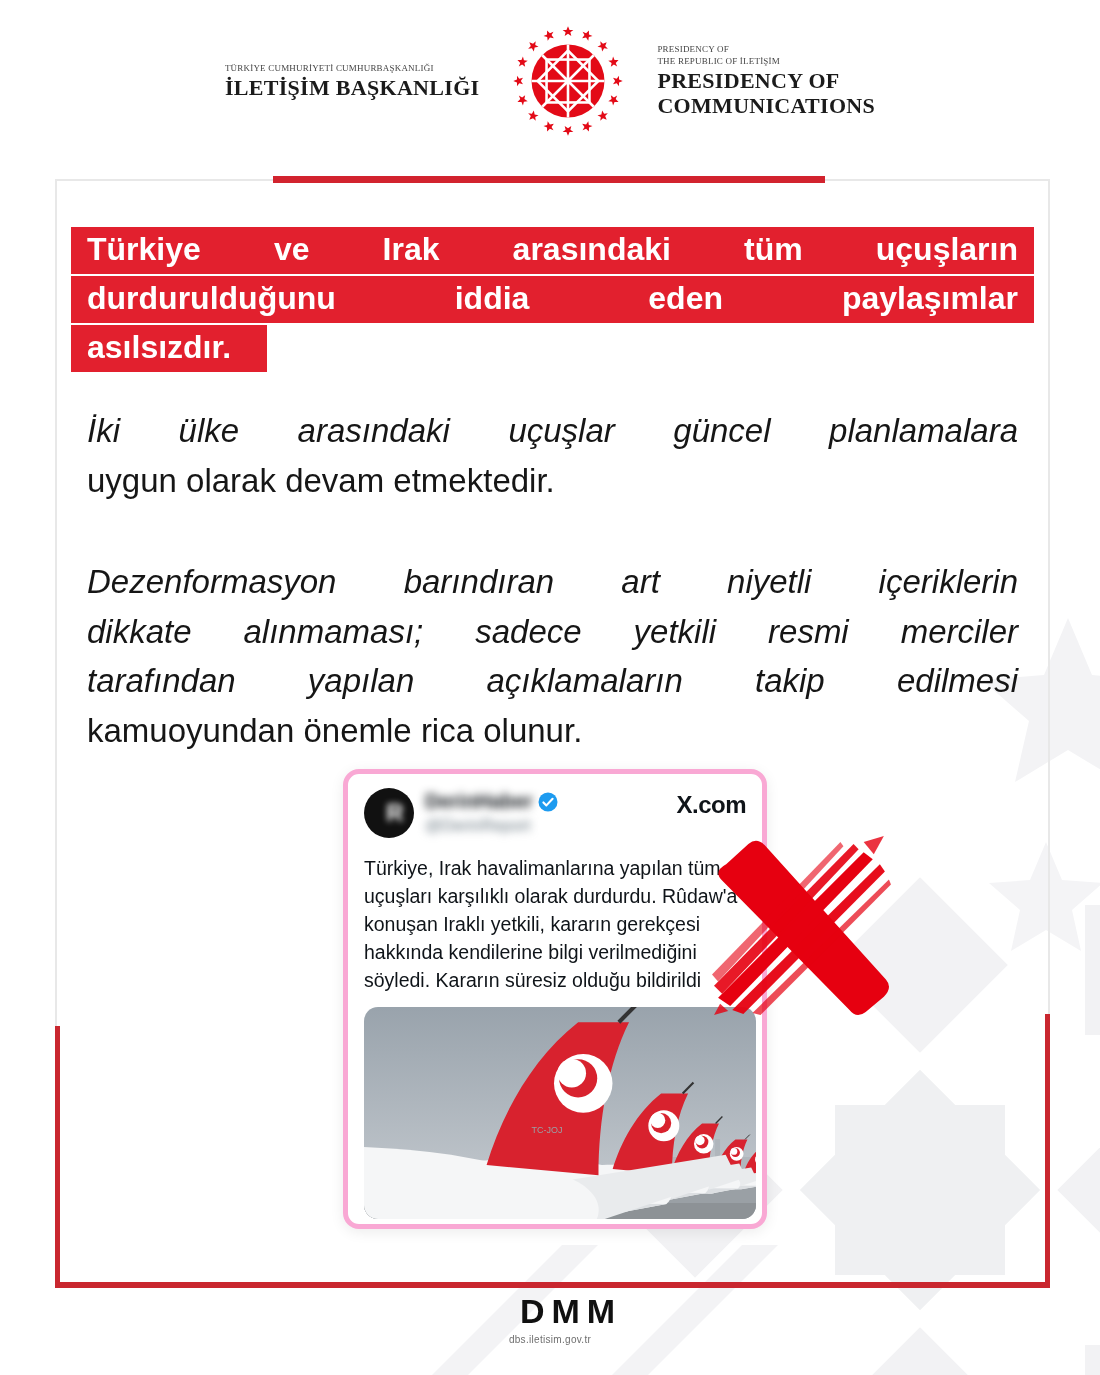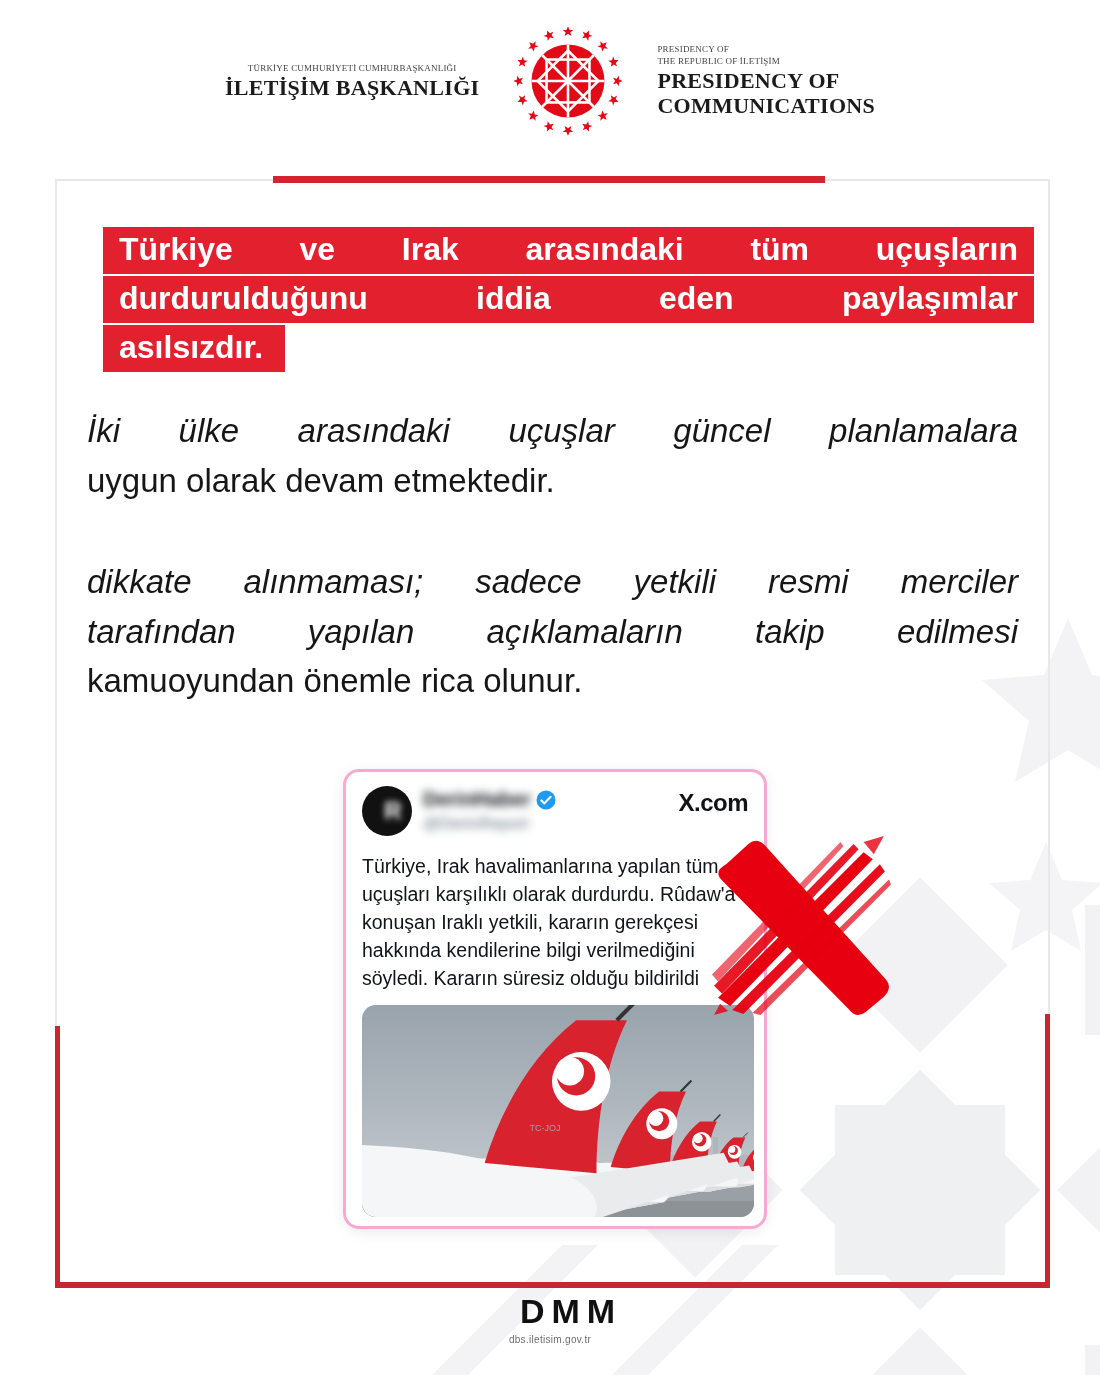--- a/index.html
+++ b/index.html
@@ -5,45 +5,45 @@
   html,body{margin:0;padding:0;}
   body{
     width:1100px;height:1375px;position:relative;overflow:hidden;background:#fff;
     font-family:"Liberation Sans","DejaVu Sans",sans-serif;
   }
   
   .watermark{position:absolute;left:0;top:0;z-index:0;}
   
   .header{position:absolute;top:22px;left:0;width:100%;display:flex;justify-content:center;align-items:center;gap:30px;z-index:1;}
   .org{font-family:"Liberation Serif","DejaVu Serif",serif;color:#2b2b2b;}
-  .org-left{text-align:center;}
+  .org-left{text-align:left;}
   .org-small{font-size:9px;letter-spacing:.2px;color:#444;line-height:1.25;}
   .org-large{font-size:22px;font-weight:bold;color:#1b1b1b;letter-spacing:.3px;line-height:1.06;margin-top:2px;}
   
   .accent-bar{position:absolute;left:273px;top:176px;width:552px;height:7px;background:#d2232e;z-index:3;}
   
   .card{position:absolute;left:55px;top:179px;width:995px;height:1109px;border:2px solid #e8e8e8;box-sizing:border-box;z-index:1;background:transparent;}
   .red-left{position:absolute;left:-2px;top:845px;bottom:-2px;width:5px;background:#c9272f;}
   .red-right{position:absolute;right:-2px;top:833px;bottom:-2px;width:5px;background:#c9272f;}
   .red-bottom{position:absolute;left:-2px;right:-2px;bottom:-2px;height:6px;background:#c9272f;}
   
   .headline{margin:46px 14px 0 14px;}
   .hl-line{background:#e2202e;color:#fff;font-weight:bold;font-size:32px;line-height:38px;
-    padding:3px 16px 6px;margin-bottom:2px;text-align:justify;margin-left:32px;}
+    padding:3px 16px 6px;margin-bottom:2px;text-align:justify;}
   .hl-line.full{text-align-last:justify;}
-  .hl-line.fit{display:inline-block;padding-right:22px;}
+  .hl-line.fit{display:inline-block;padding-right:36px;}
   
   .para{margin:0 30px;font-size:33px;color:#161616;}
   .para .line{text-align:justify;line-height:1.5;}
   .para .line.jl{text-align-last:justify;font-style:italic;}
   .p1{margin-top:32px;}
   .p2{margin-top:52px;}
   
   .tweet{position:absolute;left:286px;top:588px;width:424px;height:460px;background:#fff;
-    border:3px solid #f9a8d4;border-radius:16px;box-shadow:0 3px 14px rgba(0,0,0,.08);
+    border:5px solid #f9a8d4;border-radius:16px;box-shadow:0 3px 14px rgba(0,0,0,.08);
     box-sizing:border-box;padding:14px 16px;z-index:2;}
   .tweet-head{display:flex;align-items:flex-start;}
   .avatar{width:50px;height:50px;border-radius:50%;background:#111;display:flex;align-items:center;justify-content:center;flex:0 0 50px;}
   .avatar-glyph{color:#fff;font-weight:bold;font-size:24px;filter:blur(3px);transform:translateX(6px);}
   .tweet-names{margin-left:11px;padding-top:2px;}
   .tweet-name-row{display:flex;align-items:center;gap:5px;}
   .tweet-name{font-size:20px;font-weight:bold;color:#0f1419;filter:blur(4px);}
   .tweet-handle{font-size:16.5px;color:#66757f;margin-top:3px;filter:blur(4px);}
   .x-label{margin-left:auto;font-size:24px;font-weight:bold;color:#0f1419;letter-spacing:-.5px;padding-top:3px;}
   .tweet-body{margin-top:16px;font-size:19.5px;line-height:28px;color:#0f1419;width:392px;}
@@ -129,20 +129,21 @@
     <div class="hl-line full">durdurulduğunu iddia eden paylaşımlar</div>
     <div class="hl-line fit">asılsızdır.</div>
   </div>
 
   <div class="para p1">
     <div class="line jl">İki ülke arasındaki uçuşlar güncel planlamalara</div>
     <div class="line">uygun olarak devam etmektedir.</div>
   </div>
 
   <div class="para p2">
+    <div class="line jl">Dezenformasyon barındıran art niyetli içeriklerin</div>
     <div class="line jl">dikkate alınmaması; sadece yetkili resmi merciler</div>
     <div class="line jl">tarafından yapılan açıklamaların takip edilmesi</div>
     <div class="line">kamuoyundan önemle rica olunur.</div>
   </div>
 
   <div class="tweet">
     <div class="tweet-head">
       <div class="avatar">
         <span class="avatar-glyph">R</span>
       </div>

